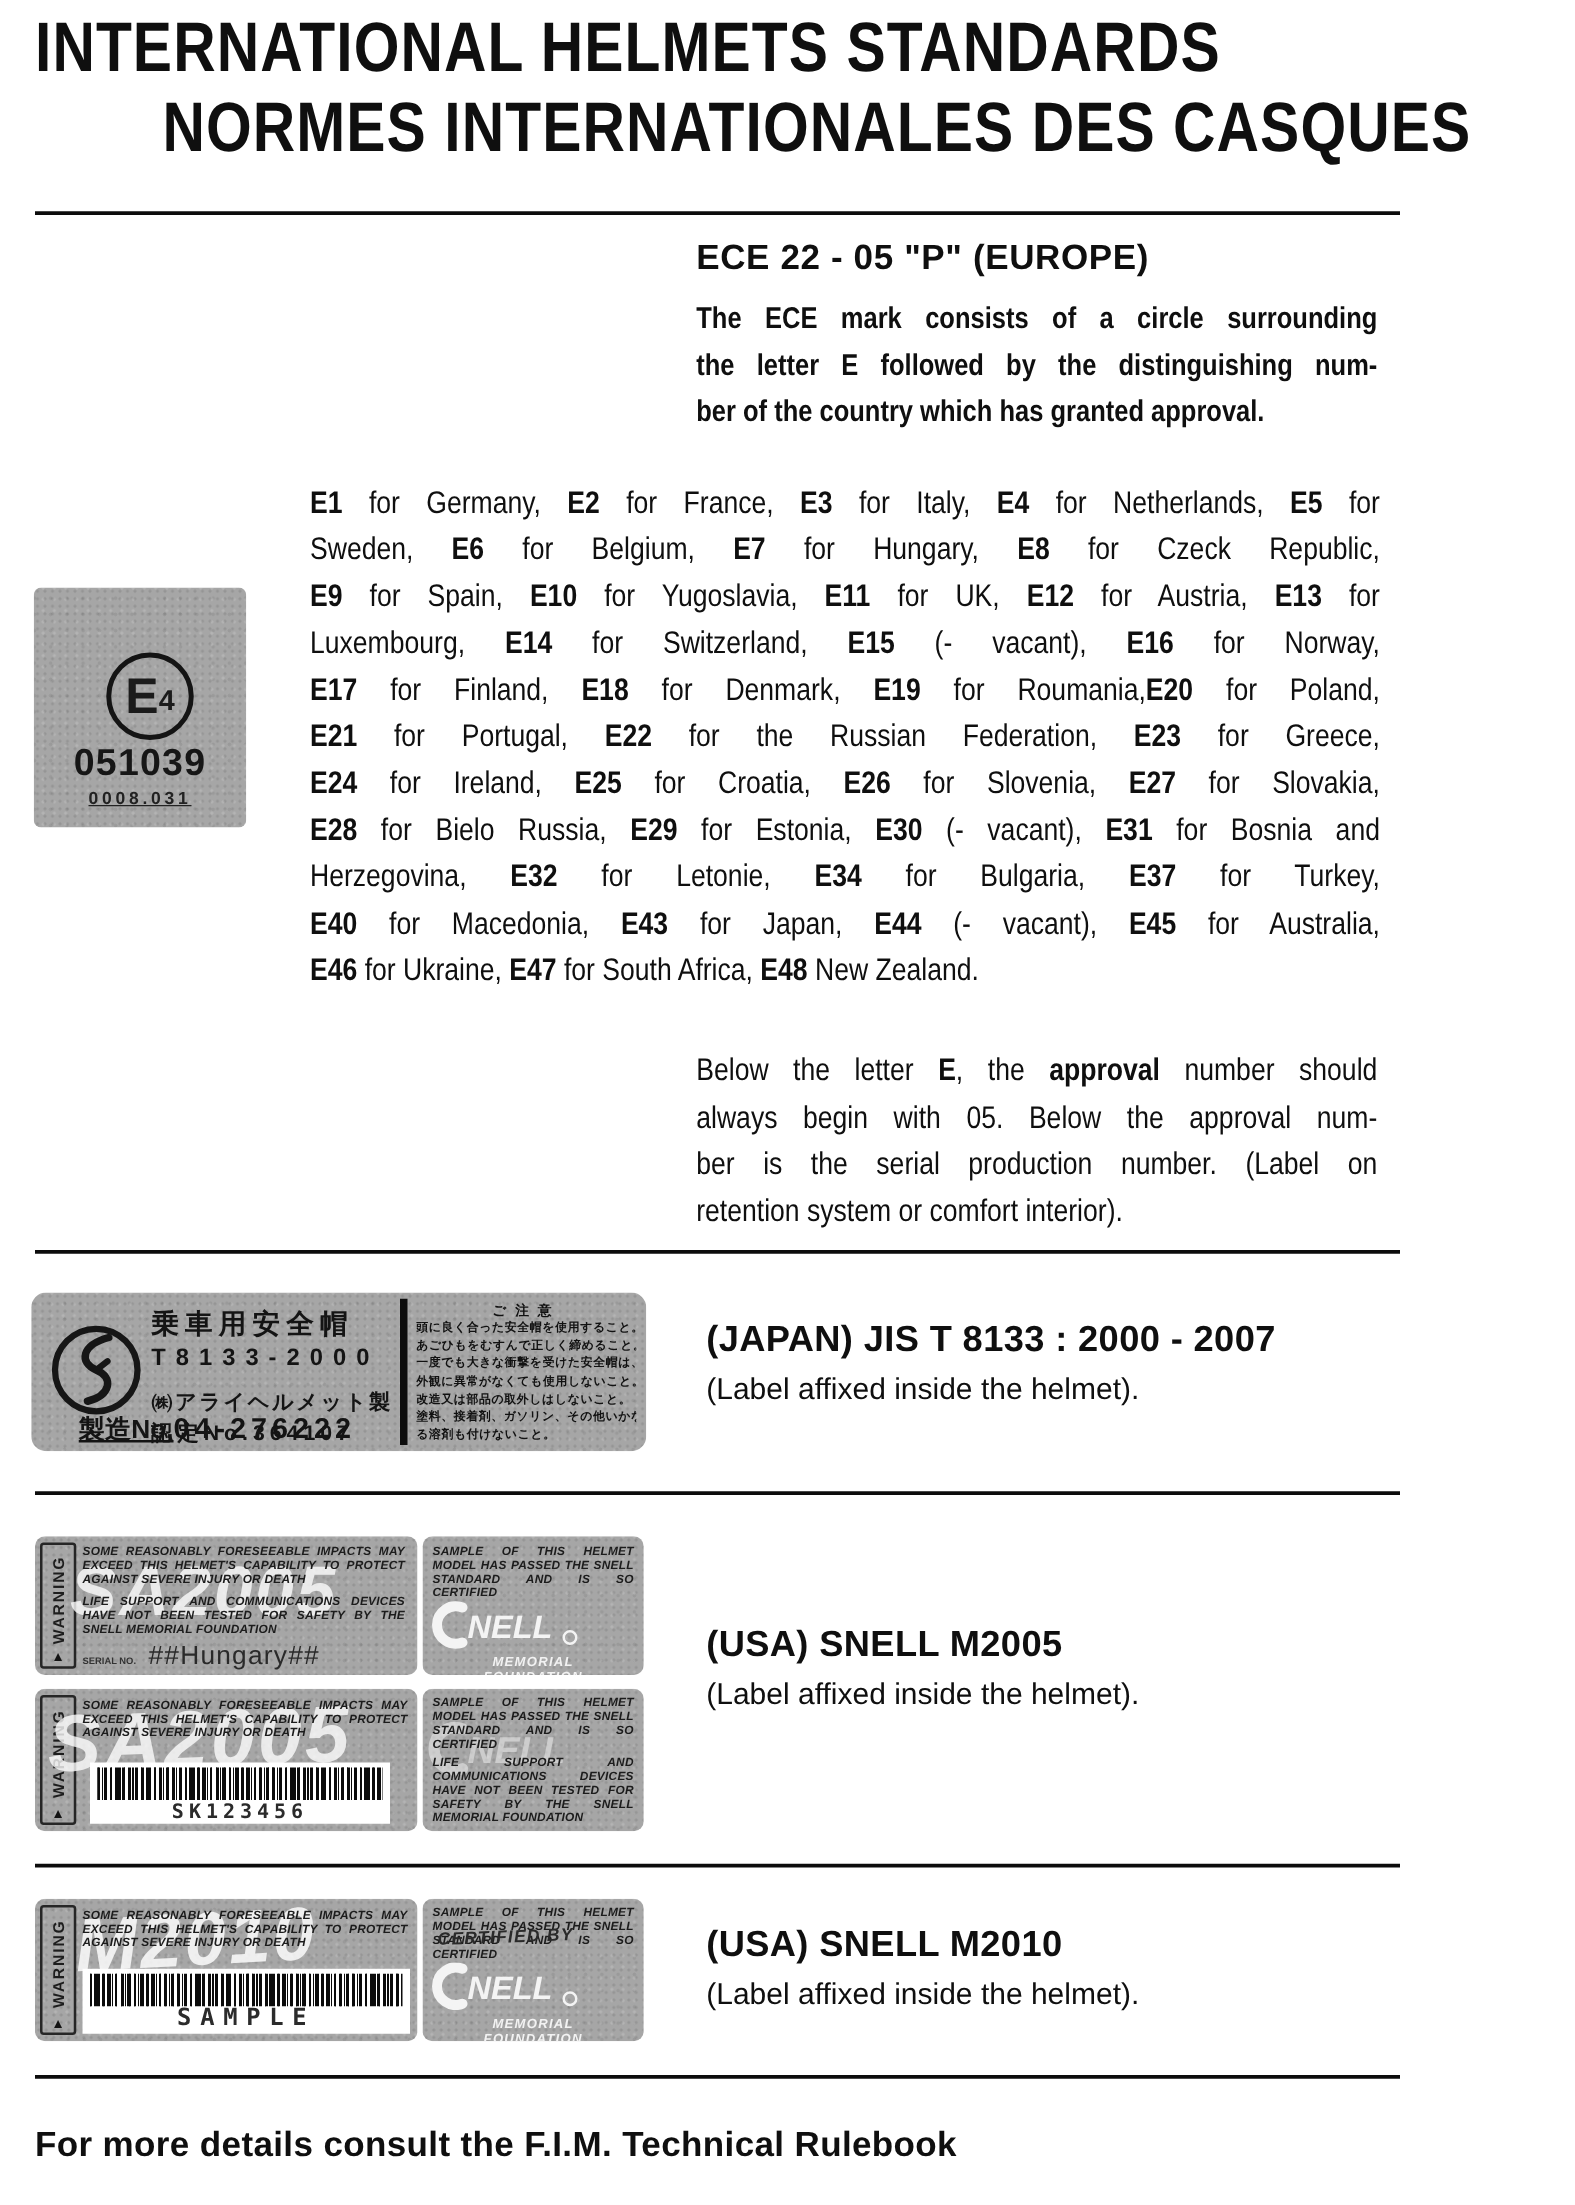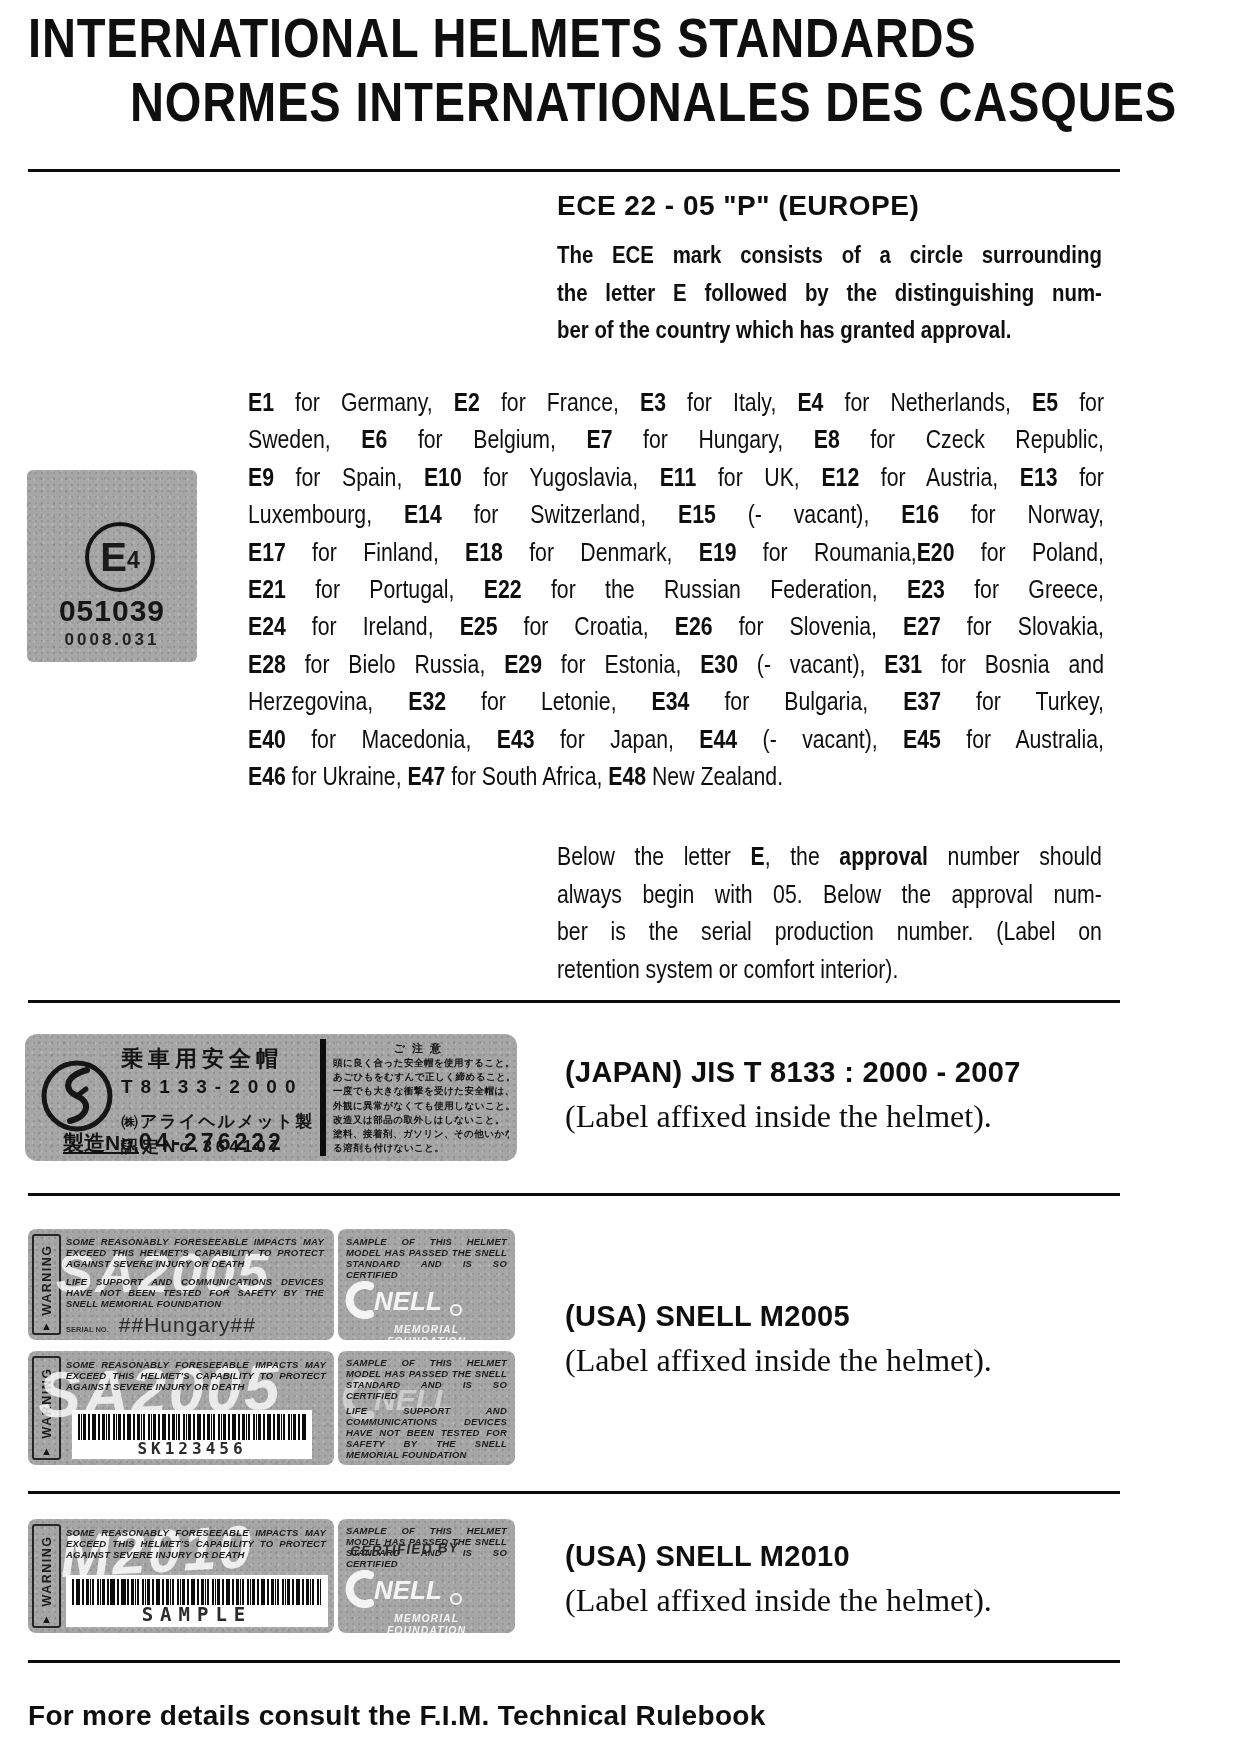--- a/index.html
+++ b/index.html
@@ -18,42 +18,42 @@
   .jblock{transform-origin:0 0;}
   .jblock .jline{text-align:justify;text-align-last:justify;}
   .jblock .jline.last{text-align-last:left;}
 
   #ece-heading{font-size:28px;font-weight:bold;letter-spacing:.5px;}
   #ece-intro{width:641px;transform:scaleX(.85);font-size:24px;font-weight:bold;line-height:37.6px;}
   #e-list{width:1007px;transform:scaleX(.85);font-size:25px;line-height:37.4px;}
   #approval-par{width:641px;transform:scaleX(.85);font-size:25px;line-height:37.5px;}
 
   .caption-b{font-size:29px;font-weight:bold;letter-spacing:.3px;}
-  .caption-r{font-size:32px;font-family:Liberation Serif, serif;}
+  .caption-r{font-size:24px;}
   #footer-note{font-size:28px;font-weight:bold;letter-spacing:.3px;}
 
   
   .label{background-color:#a6a6a6;
     background-image:
       radial-gradient(circle,rgba(0,0,0,.10) 1px,transparent 1.4px),
       radial-gradient(circle,rgba(255,255,255,.16) 1px,transparent 1.4px),
       radial-gradient(circle,rgba(0,0,0,.07) 1.3px,transparent 1.7px);
     background-size:6px 6px,9px 9px,13px 13px;
     background-position:0 0,3px 5px,7px 2px;}
 
   
   #e4-label{left:27px;top:470px;width:170px;height:192px;border-radius:6px;color:#1b1b1b;}
   .e-circle{position:absolute;left:58px;top:52px;width:62px;height:62px;border:4px solid #141414;
             border-radius:50%;display:flex;align-items:center;justify-content:center;}
   .e-circle .big-e{font-size:40px;font-weight:bold;line-height:1;}
   .e-circle .small-4{font-size:23px;font-weight:bold;line-height:1;margin-top:6px;}
   .e4-num1{position:absolute;left:0;top:124px;width:100%;text-align:center;
            font-size:30px;font-weight:bold;letter-spacing:1px;color:#161616;}
   .e4-num2{position:absolute;left:0;top:160px;width:100%;text-align:center;
-           font-size:17px;font-weight:bold;letter-spacing:3px;color:#222;}
+           font-size:14px;font-weight:bold;letter-spacing:3px;color:#222;text-decoration:underline;}
 
   
   #jis-label{left:25px;top:1034px;width:492px;height:127px;border-radius:12px;color:#141414;}
   .jis-divider{position:absolute;left:295px;top:5px;bottom:5px;width:6px;background:#0d0d0d;}
   .jis-logo{position:absolute;left:12px;top:22px;}
   .jis-text{position:absolute;left:96px;top:10px;width:196px;font-weight:bold;}
   .jis-t1{font-size:22px;letter-spacing:5px;white-space:nowrap;}
   .jis-t2{font-size:19px;letter-spacing:8px;margin-top:2px;white-space:nowrap;}
   .jis-t3{font-size:17px;letter-spacing:2px;margin-top:12px;white-space:nowrap;}
   .jis-t4{font-size:17px;letter-spacing:4px;margin-top:2px;white-space:nowrap;}

